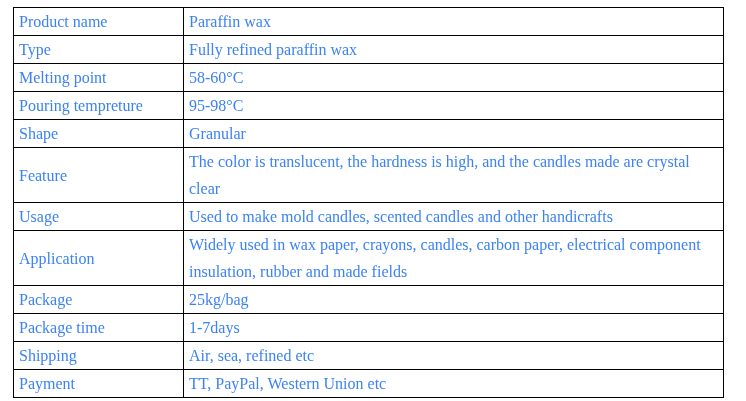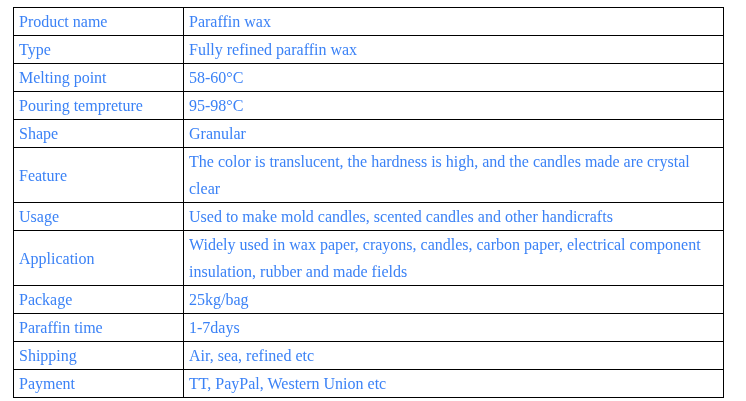--- a/index.html
+++ b/index.html
@@ -66,21 +66,21 @@
     </tr>
     <tr>
       <td class="label-cell">Application</td>
       <td class="value-cell">Widely used in wax paper, crayons, candles, carbon paper, electrical component insulation, rubber and made fields</td>
     </tr>
     <tr>
       <td class="label-cell">Package</td>
       <td class="value-cell">25kg/bag</td>
     </tr>
     <tr>
-      <td class="label-cell">Paraffin time</td>
+      <td class="label-cell">Package time</td>
       <td class="value-cell">1-7days</td>
     </tr>
     <tr>
       <td class="label-cell">Shipping</td>
       <td class="value-cell">Air, sea, refined etc</td>
     </tr>
     <tr>
       <td class="label-cell">Payment</td>
       <td class="value-cell">TT, PayPal, Western Union etc</td>
     </tr>

